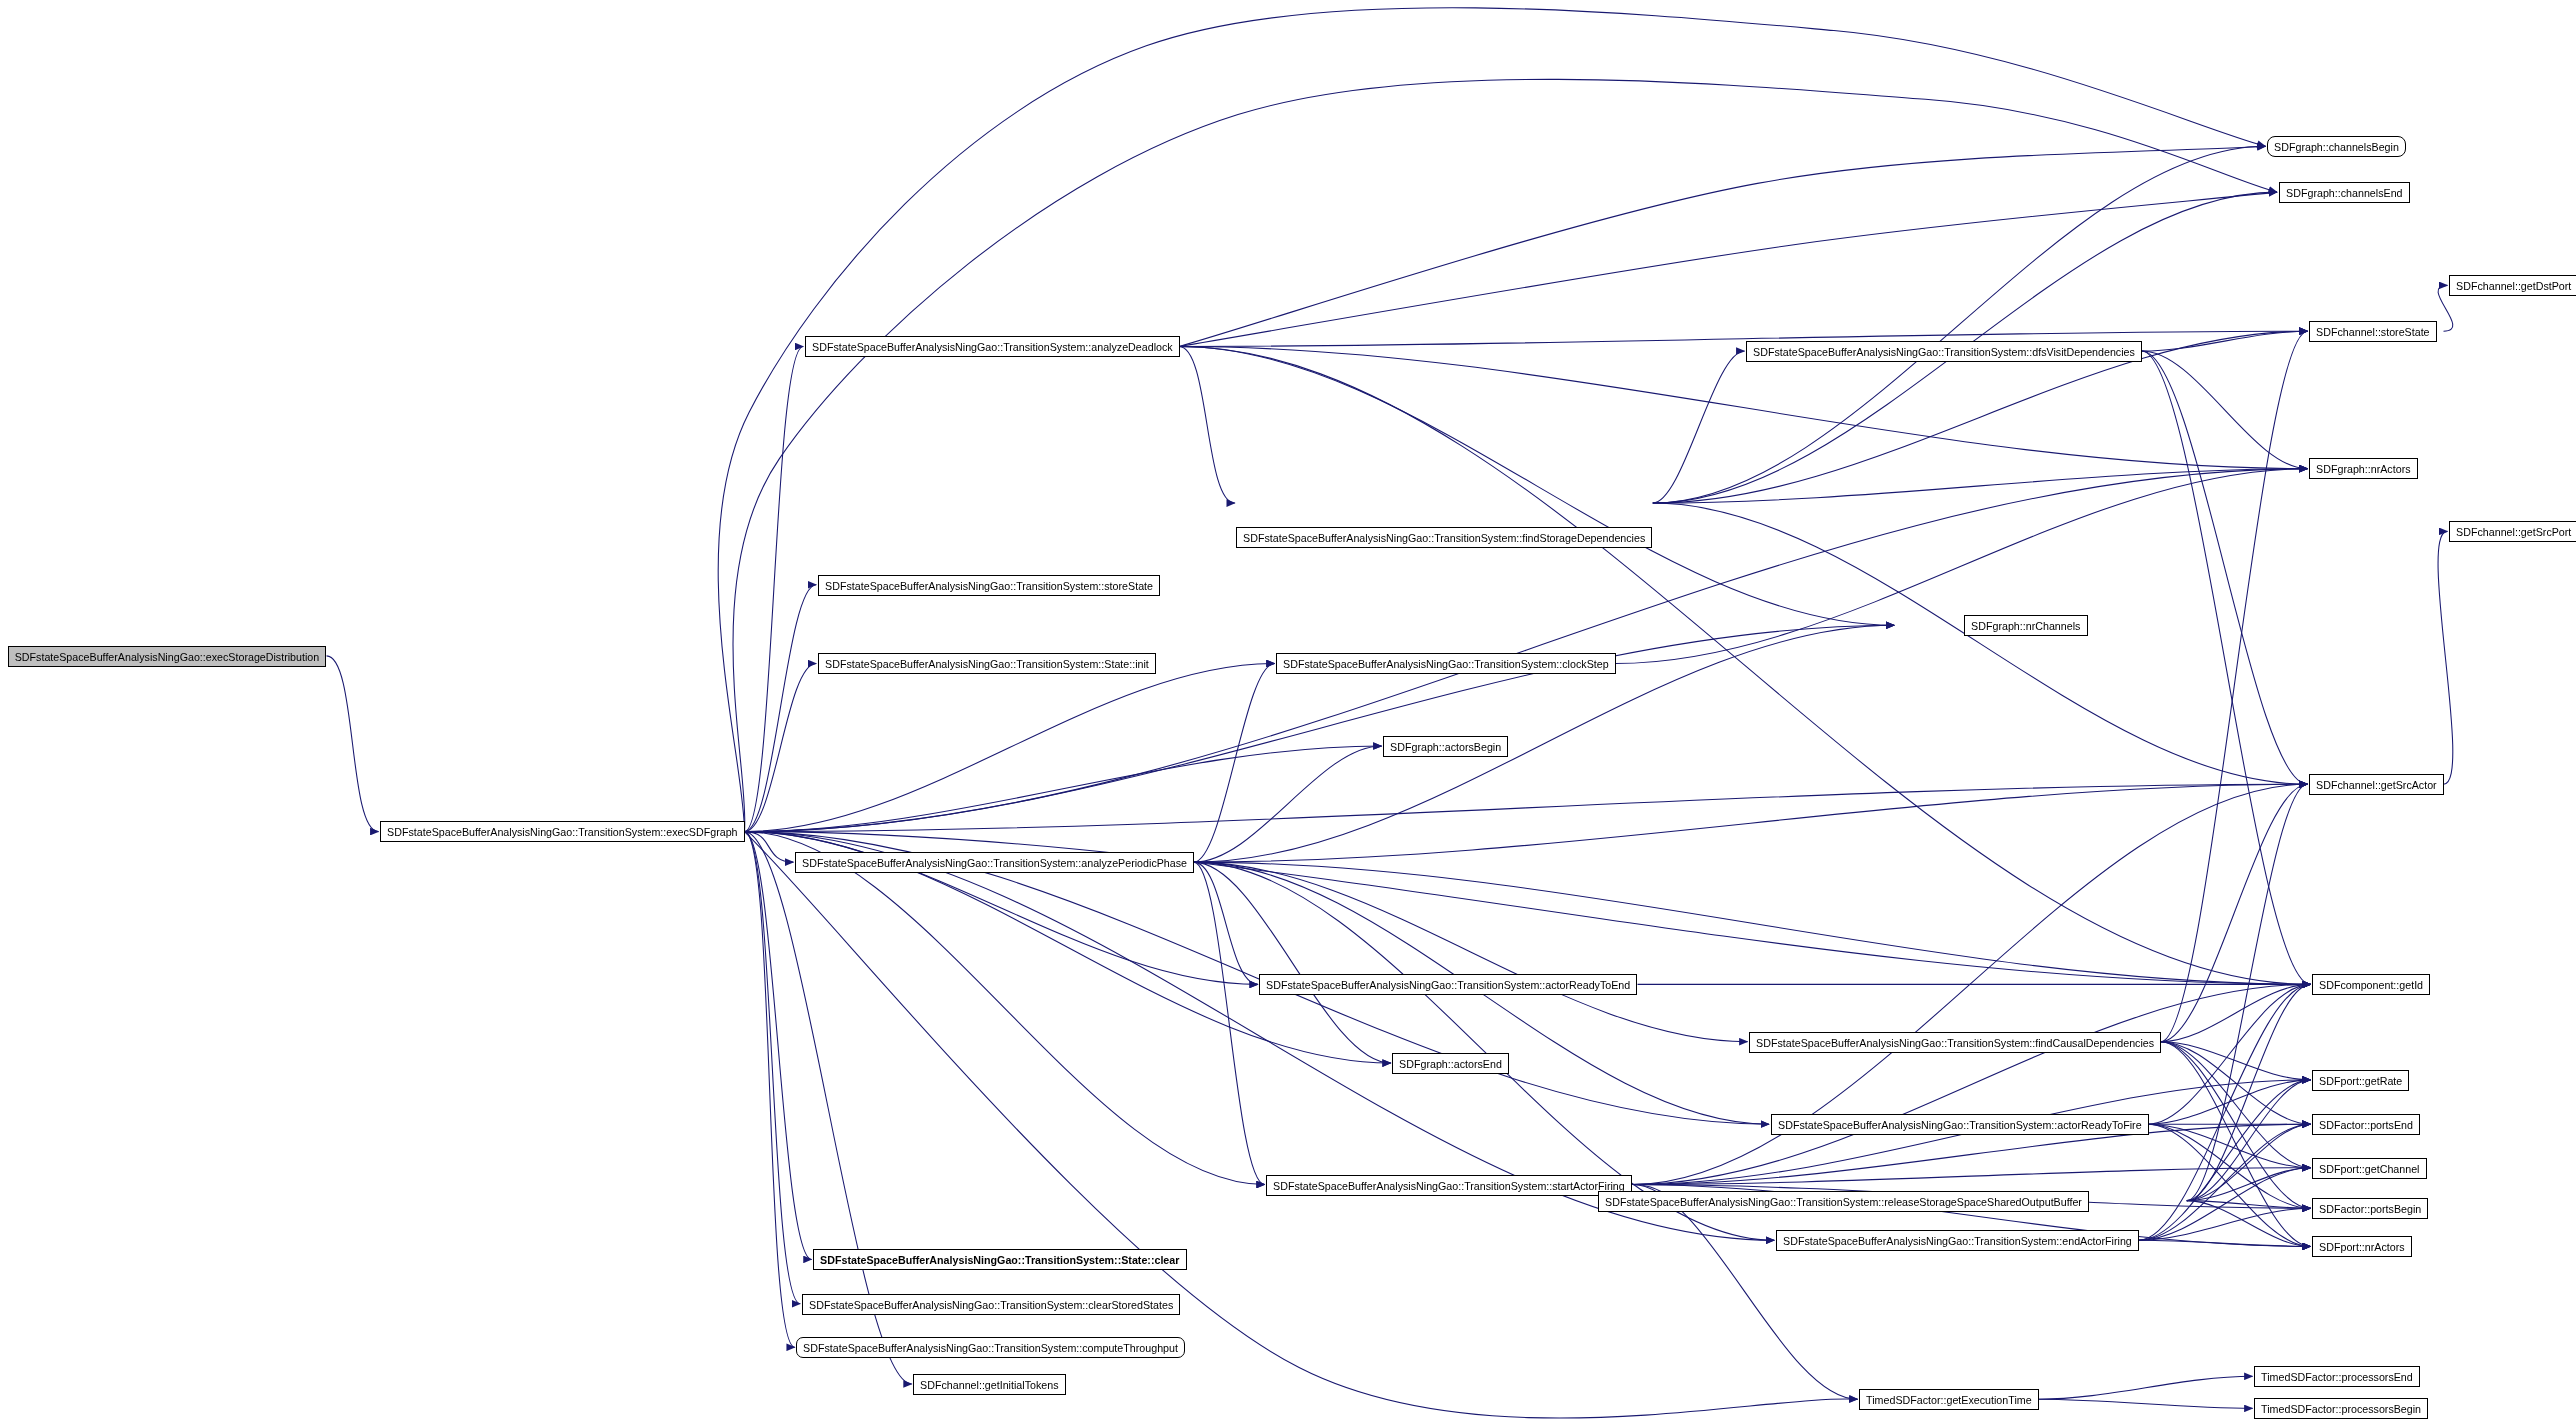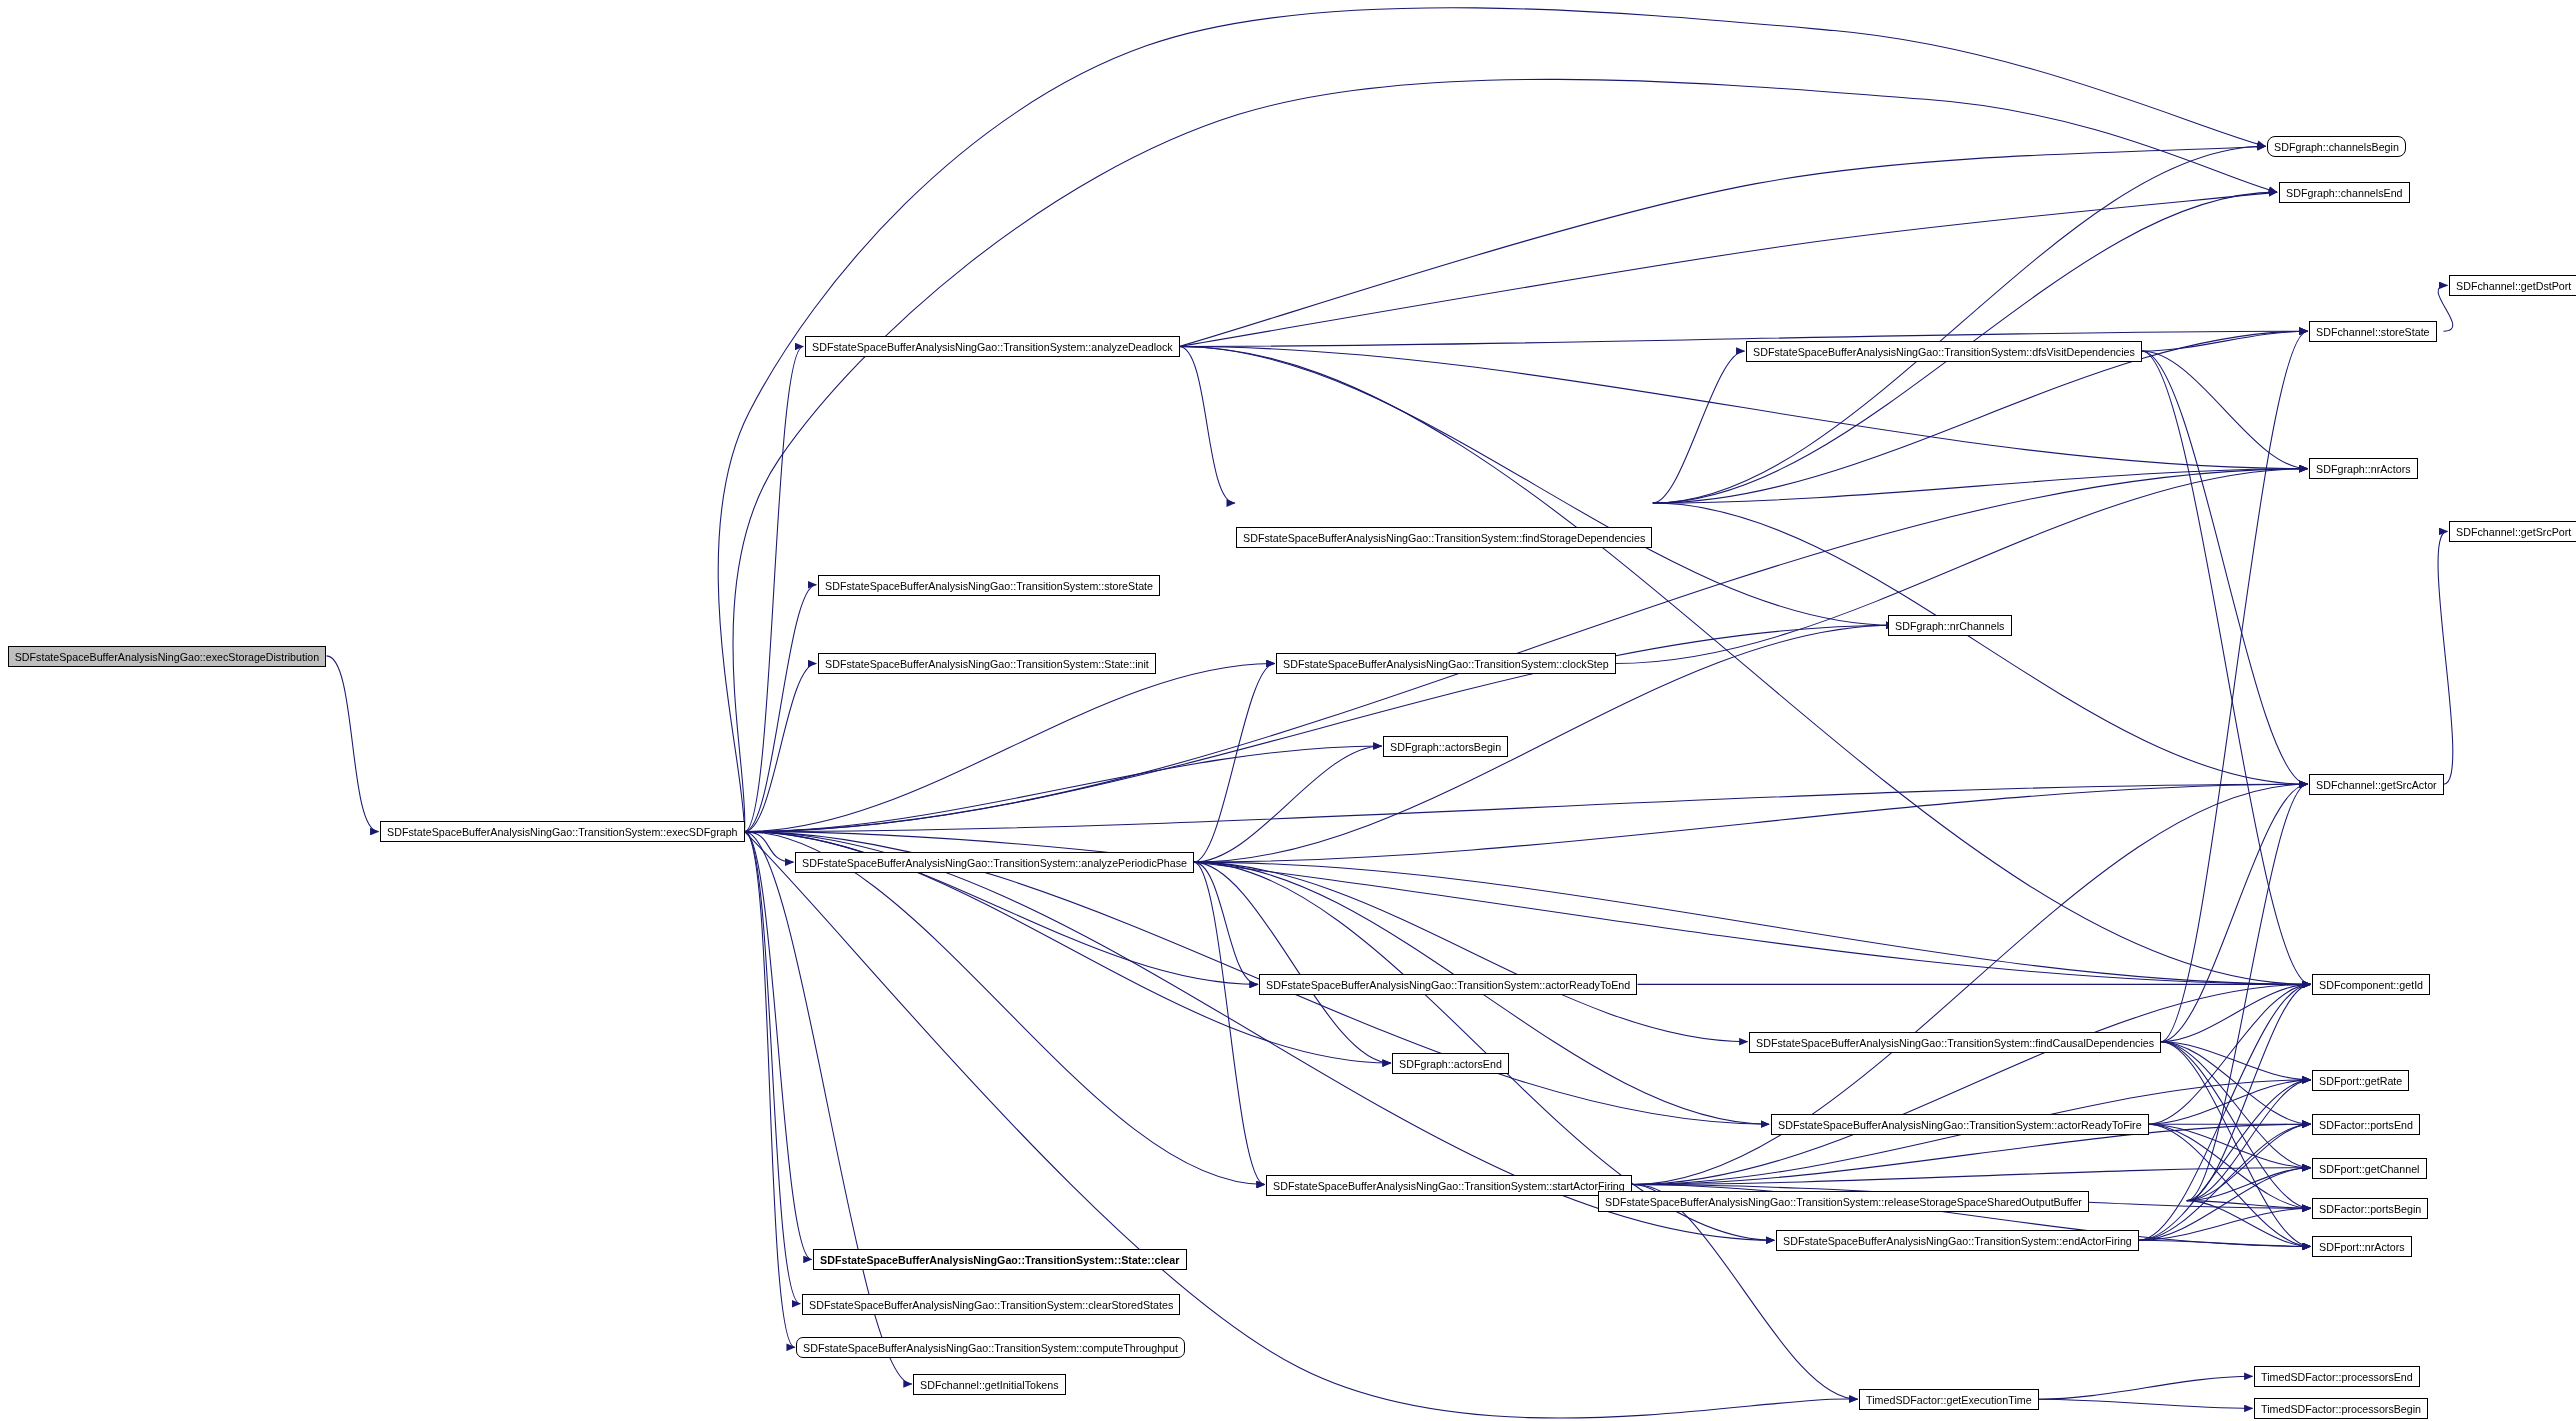--- a/index.html
+++ b/index.html
@@ -154,21 +154,21 @@
     <div class="node" style="left: 802px; top: 1294px;">SDFstateSpaceBufferAnalysisNingGao::TransitionSystem::clearStoredStates</div>
     <div class="node" style="left: 796px; top: 1337px; border-radius: 7px;">SDFstateSpaceBufferAnalysisNingGao::TransitionSystem::computeThroughput</div>
     <div class="node" style="left: 913px; top: 1374px;">SDFchannel::getInitialTokens</div>
     <div class="node" style="left: 2267px; top: 136px; border-radius: 8px;">SDFgraph::channelsBegin</div>
     <div class="node" style="left: 2279px; top: 182px;">SDFgraph::channelsEnd</div>
     <div class="node" style="left: 2449px; top: 275px;">SDFchannel::getDstPort</div>
     <div class="node" style="left: 2309px; top: 321px;">SDFchannel::storeState</div>
     <div class="node" style="left: 1746px; top: 341px;">SDFstateSpaceBufferAnalysisNingGao::TransitionSystem::dfsVisitDependencies</div>
     <div class="node" style="left: 2309px; top: 458px;">SDFgraph::nrActors</div>
     <div class="node" style="left: 2449px; top: 521px;">SDFchannel::getSrcPort</div>
-    <div class="node" style="left: 1888px; top: 615px;">SDFgraph::nrChannels</div>
+    <div class="node" style="left: 1964px; top: 615px;">SDFgraph::nrChannels</div>
     <div class="node" style="left: 2309px; top: 774px;">SDFchannel::getSrcActor</div>
     <div class="node" style="left: 2312px; top: 974px;">SDFcomponent::getId</div>
     <div class="node" style="left: 1749px; top: 1032px;">SDFstateSpaceBufferAnalysisNingGao::TransitionSystem::findCausalDependencies</div>
     <div class="node" style="left: 2312px; top: 1070px;">SDFport::getRate</div>
     <div class="node" style="left: 1771px; top: 1114px;">SDFstateSpaceBufferAnalysisNingGao::TransitionSystem::actorReadyToFire</div>
     <div class="node" style="left: 2312px; top: 1114px;">SDFactor::portsEnd</div>
     <div class="node" style="left: 2312px; top: 1158px;">SDFport::getChannel</div>
     <div class="node" style="left: 1598px; top: 1191px;">SDFstateSpaceBufferAnalysisNingGao::TransitionSystem::releaseStorageSpaceSharedOutputBuffer</div>
     <div class="node" style="left: 2312px; top: 1198px;">SDFactor::portsBegin</div>
     <div class="node" style="left: 1776px; top: 1230px;">SDFstateSpaceBufferAnalysisNingGao::TransitionSystem::endActorFiring</div>

